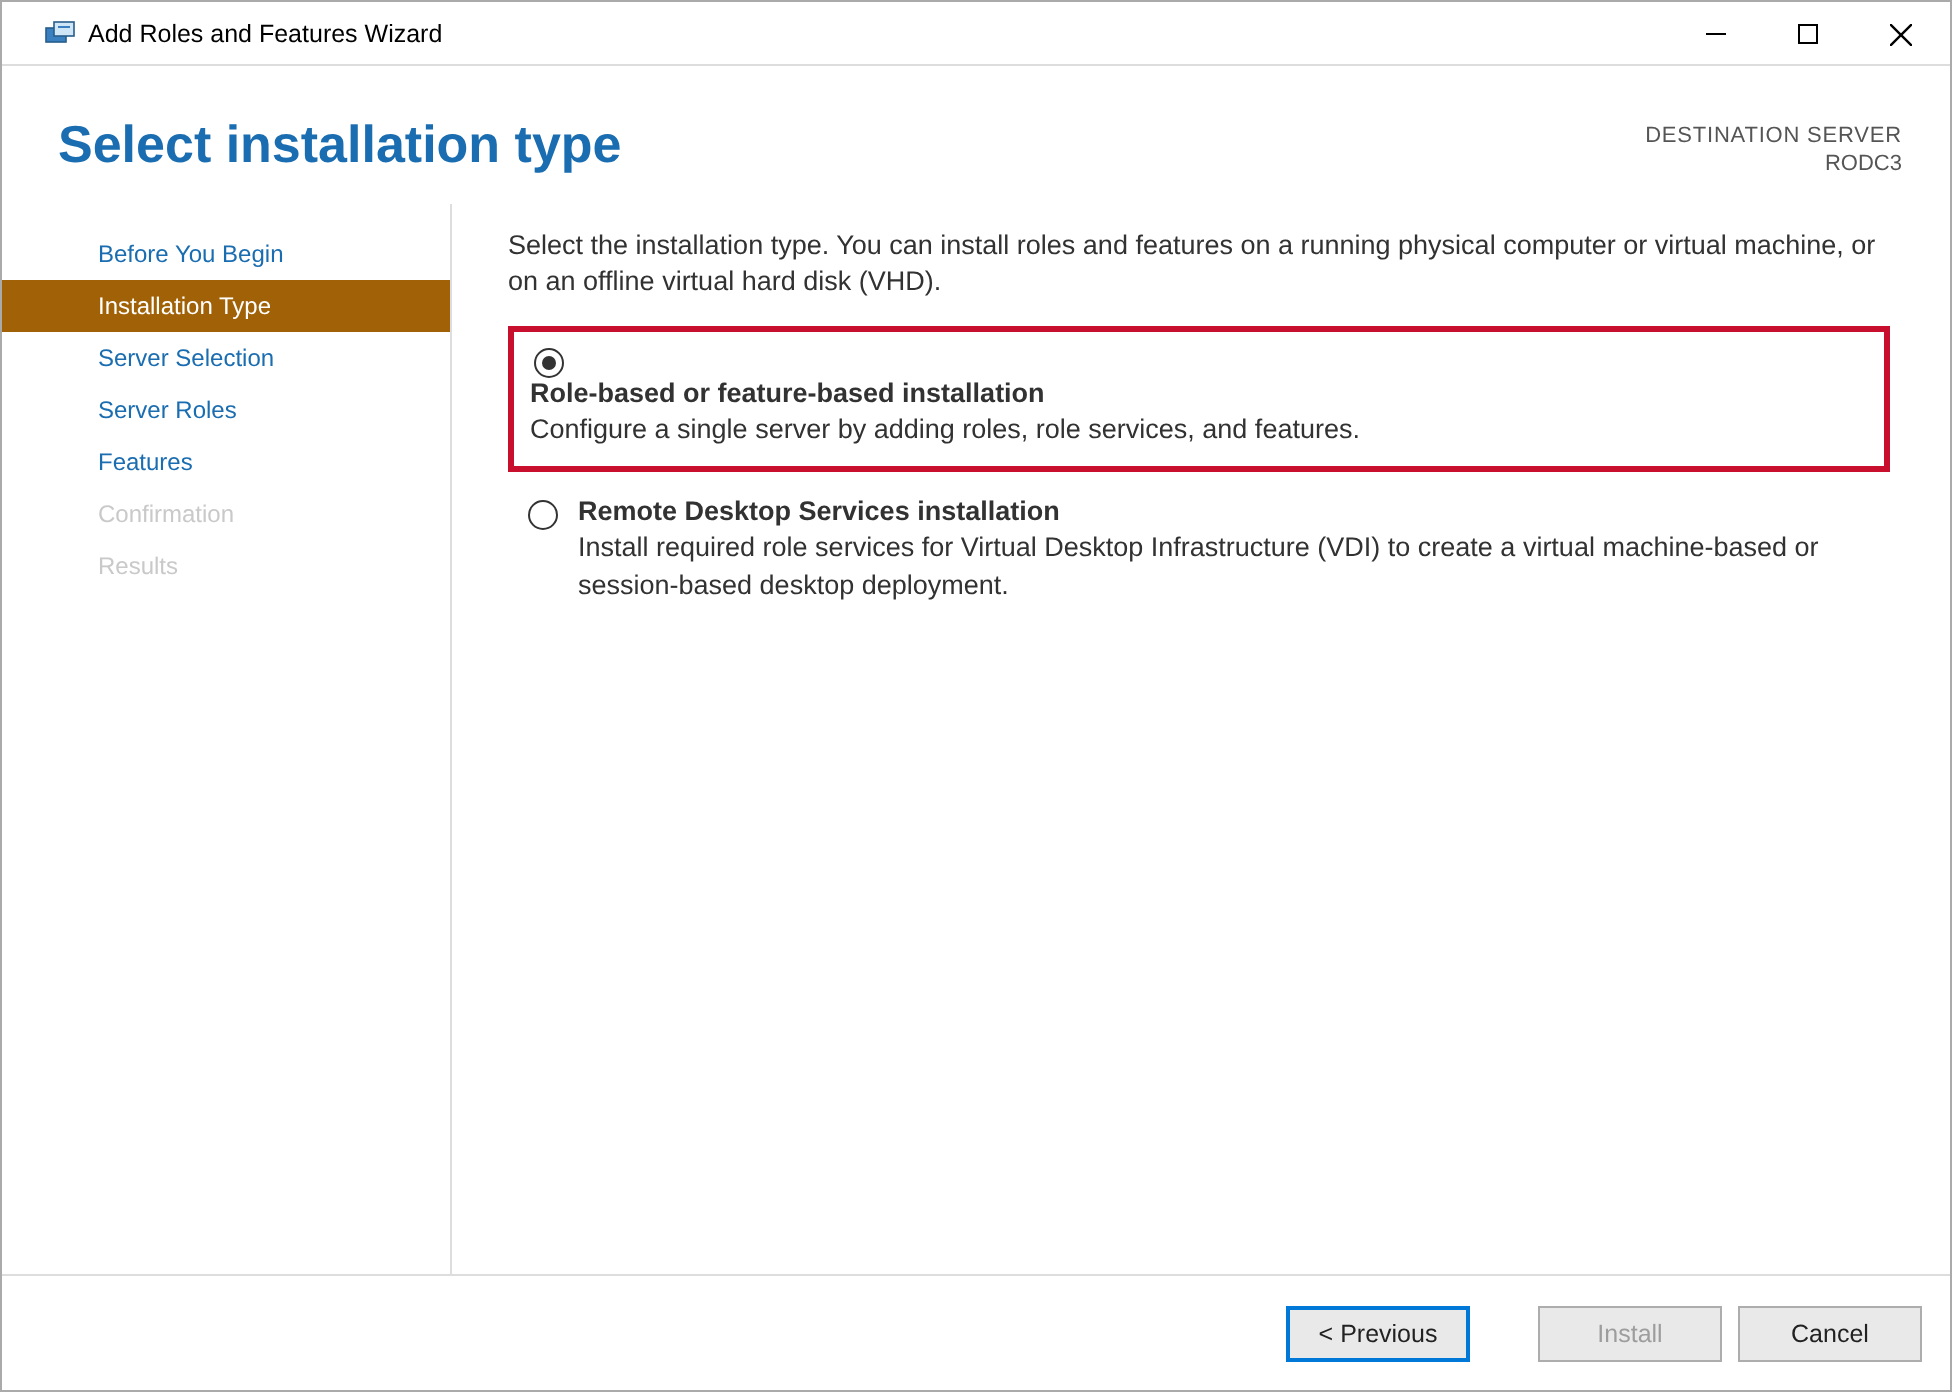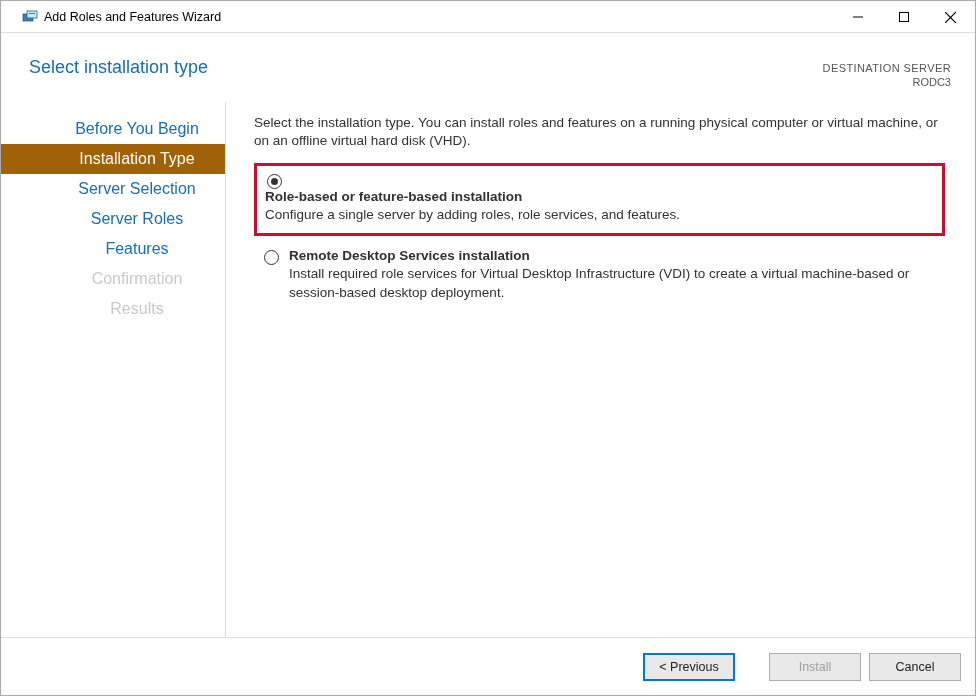--- a/index.html
+++ b/index.html
@@ -8,29 +8,29 @@
     .window { width: 976px; height: 696px; border: 1px solid #aaa; display: flex; flex-direction: column; background: #fff; }
 
     .titlebar { height: 32px; display: flex; align-items: center; padding: 0 2px 0 21px; border-bottom: 1px solid #ddd; }
     .titlebar .app-icon { width: 16px; height: 16px; margin-right: 6px; display:flex; align-items:center; justify-content:center;}
     .titlebar .title { font-size: 12.5px; color: #000; flex: 1; }
     .win-controls { display: flex; height: 100%; }
     .win-btn { width: 46px; height: 32px; display: flex; align-items: center; justify-content: center; color: #000; cursor: pointer; }
     .win-btn svg { display:block; }
 
     .heading-row { display: flex; align-items: flex-start; padding: 24px 24px 4px 28px; }
-    .heading { font-size: 18px; font-weight: 400; color: #1a6db0; letter-spacing: 0px; }
+    .heading { font-size: 26px; font-weight: 700; color: #1a6db0; letter-spacing: 0px; }
     .dest { margin-left: auto; text-align: right; font-size: 11px; color: #555; line-height: 1.3; padding-top: 4px;}
     .dest-label { letter-spacing: 0.4px; }
     .dest-value { }
 
     .body-area { flex: 1; display: flex; padding: 8px 16px 0 0; overflow: hidden; }
 
     .sidebar { width: 225px; padding-top: 12px; border-right: 1px solid #ddd; }
-    .nav-item { padding: 6px 0 6px 48px; font-size: 16px; color: #1a6db0; cursor: pointer; text-align: center; }
+    .nav-item { padding: 6px 0 6px 48px; font-size: 12px; color: #1a6db0; cursor: pointer; }
     .nav-item.active { background: #a16207; color: #fff; }
     .nav-item.disabled { color: #c9c9c9; cursor: default; }
 
     .main { flex: 1; padding: 12px 14px 0 28px; font-size: 13.5px; color: #323232; }
     .main .intro { margin-bottom: 12px; line-height: 1.4; }
 
     .option { display: flex; align-items: flex-start; padding: 6px 8px 8px 8px; margin-bottom: 6px; }
     .option.highlighted { border: 3px solid #c8102e; flex-direction: column; }
     .radio { width: 15px; height: 15px; border: 1px solid #333; border-radius: 50%; margin: 2px 10px 0 2px; flex-shrink:0; display:flex; align-items:center; justify-content:center; }
     .radio.selected::after { content:""; width:7px; height:7px; border-radius:50%; background:#333; }

